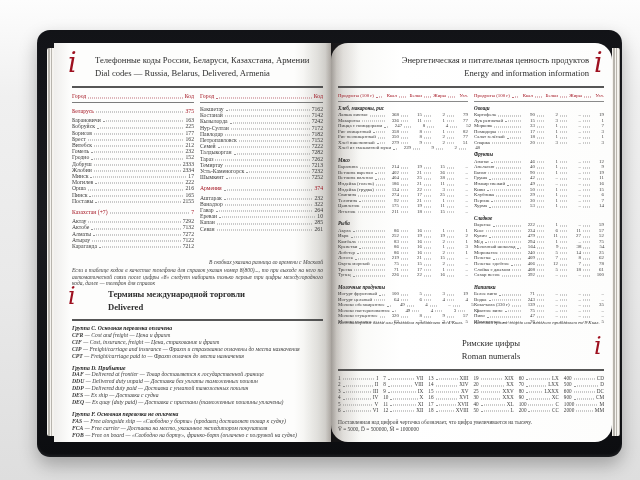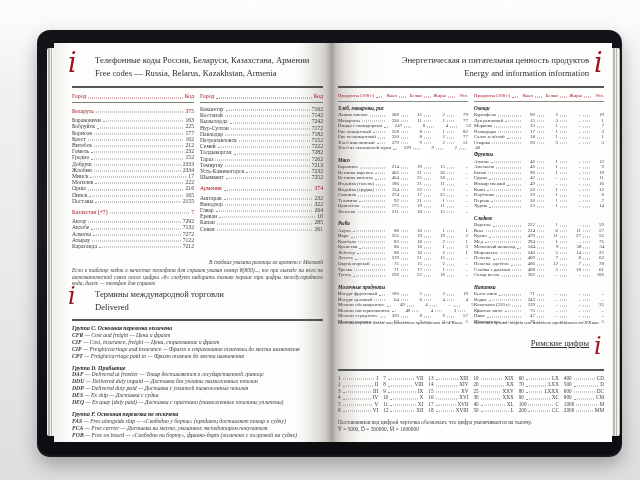--- a/index.html
+++ b/index.html
@@ -10,21 +10,21 @@
   }
   .cover{
     position:absolute;left:37px;top:30px;width:585px;height:427px;border-radius:13px;
     background:linear-gradient(180deg,#121317 0%,#1b1c20 45%,#0c0d10 100%);
     box-shadow:0 8px 18px rgba(0,0,0,.28), inset 0 -2px 3px rgba(255,255,255,.07);
   }
   .page{position:absolute;top:43px;height:399px;}
   .page.left{left:54px;width:277px;
     background:linear-gradient(90deg,#efeeec 0px,#fdfdfc 16px,#fdfdfc 240px,#ecebe7 264px,#d9d6d0 277px);}
   .page.right{left:331px;width:281px;
-    background:linear-gradient(90deg,#c9c6c1 0px,#eeedea 12px,#fafaf8 32px,#ffffff 70px,#fdfdfc 281px);}
+    background:linear-gradient(90deg,#c9c6c1 0px,#eeedea 12px,#fafaf8 32px,#ffffff 70px,#fdfdfc 281px);border-radius:17px;}
   .edges{position:absolute;top:48px;height:388px;width:8px;
     background:repeating-linear-gradient(90deg,#f5f3ef 0 1.5px,#b8b5ae 1.5px 2.6px);}
   .edges.rt{left:612px;border-radius:0 2px 2px 0;}
   .edges.lt{left:47px;width:7px;border-radius:2px 0 0 2px;}
   .gutter{position:absolute;left:303px;top:43px;width:56px;height:399px;pointer-events:none;
     background:linear-gradient(90deg,rgba(0,0,0,0) 0%,rgba(0,0,0,.08) 40%,rgba(40,30,25,.25) 50%,rgba(70,55,45,.12) 60%,rgba(0,0,0,0) 100%);}
   .abs{position:absolute;}
   .info-i{font-style:italic;color:#9e1120;font-family:"DejaVu Serif",serif;line-height:1;}
   .ttl{color:#2e2e2e;font-size:8.6px;line-height:12.6px;}
   .rule{height:1.5px;background:#565656;}
@@ -62,21 +62,21 @@
 
 <div class="cover"></div>
 <div class="edges lt"></div>
 <div class="edges rt"></div>
 
 <div class="page left">
 
   <div class="abs info-i" style="left:14px;top:6px;font-size:27px;">i</div>
   <div class="abs ttl" style="left:41px;top:11px;width:228px;">
     <div>Телефонные коды России, Беларуси, Казахстана, Армении</div>
-    <div>Free codes — Russia, Belarus, Kazakhstan, Armenia</div>
+    <div>Dial codes — Russia, Belarus, Delivered, Armenia</div>
   </div>
   <div class="abs rule" style="left:18px;top:43px;width:251px;"></div>
 
   <div class="abs" style="left:18px;top:49px;width:122px;">
     <div class="dial-head">
       <span>Город</span>
       <span class="lead red"></span>
       <span>Код</span>
     </div>
     <div>
@@ -330,21 +330,21 @@
           <span class="lead"></span>
           <span>261</span>
         </div>
       </div>
   </div>
 
   <div class="abs note-r" style="left:18px;top:216px;width:251px;">В скобках указана разница во времени с Москвой</div>
   <div class="abs note-j" style="left:18px;top:224px;width:251px;">Если в таблице кодов в качестве телефона для справок указан номер 8(800)..., то при выходе на него по автоматической связи после цифры «8» следует набирать только первые три цифры междугородного кода, далее — телефон для справок</div>
 
   <div class="abs info-i" style="left:14px;top:241px;font-size:24px;">i</div>
-  <div class="abs ttl" style="left:41px;top:245px;width:228px;">
+  <div class="abs ttl" style="left:54px;top:245px;width:228px;font-weight:bold;">
     <div>Термины международной торговли</div>
     <div>Delivered</div>
   </div>
   <div class="abs rule" style="left:18px;top:276px;width:251px;"></div>
 
   <div class="abs inc-body" style="left:18px;top:282px;width:251px;">
     <div class="inc-group">
       <div class="inc-head">Группа C. Основная перевозка оплачена</div>
       <div>
 
@@ -1148,22 +1148,23 @@
             <span class="lead s"></span>
             <span class="val">5</span>
           </div>
         </div>
     </div>
   </div>
 
   <div class="abs nfoot" style="left:7px;top:277px;width:126px;">Каждый грамм белка или углеводов прибавляет по 4 Ккал.</div>
   <div class="abs nfoot" style="left:143px;top:277px;width:126px;">Каждый грамм жиров или алкоголя прибавляет по 9 Ккал.</div>
 
-  <div class="abs ttl" style="left:30px;top:294px;width:228px;text-align:right;text-decoration:underline;">
+  <div class="abs ttl" style="left:46px;top:294px;width:228px;text-align:center;">
     <div>Римские цифры</div>
+    <div>Roman numerals</div>
   </div>
   <div class="abs info-i" style="left:263px;top:291px;font-size:24px;">i</div>
   <div class="abs rule" style="left:7px;top:326px;width:266px;"></div>
 
   <div class="abs rom-table" style="left:7px;top:332px;width:266px;">
     <div class="rom-col">
 
     <div class="rom-row">
           <span>1</span>
           <span class="lead"></span>

